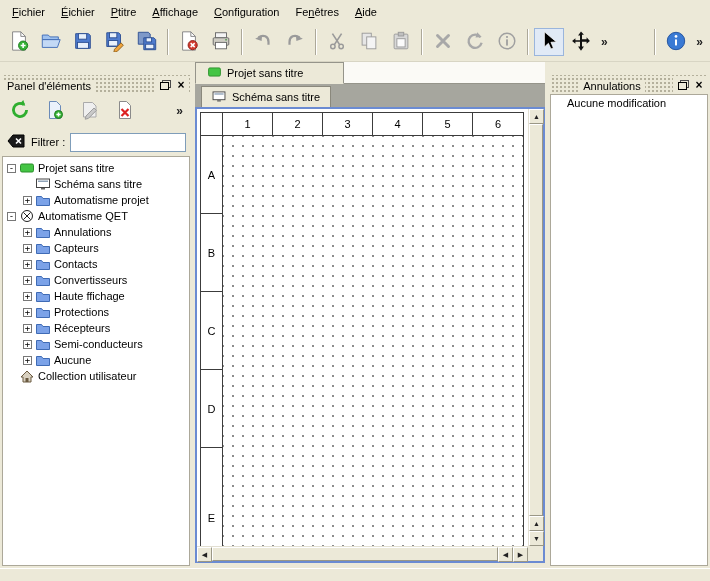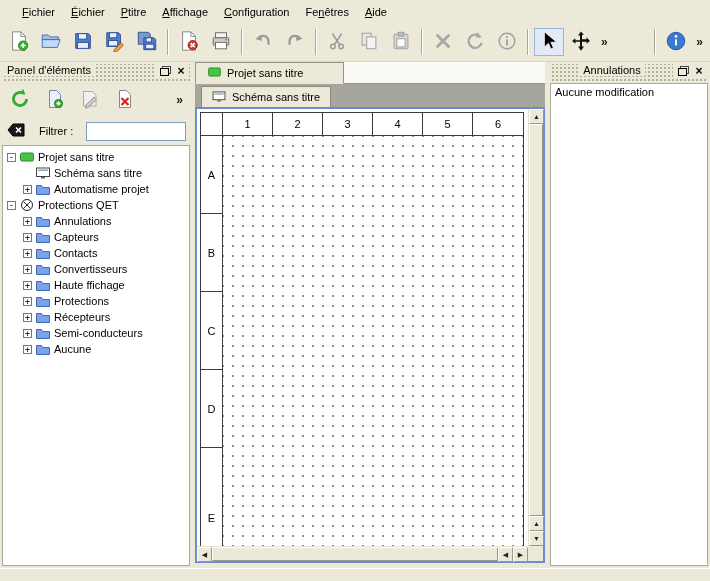--- a/index.html
+++ b/index.html
@@ -1,55 +1,55 @@
 <!DOCTYPE html>
 <html><head>
 <meta charset="utf-8">
 <style>
   *{box-sizing:border-box}
   html,body{margin:0;padding:0}
   body{font-family:"Liberation Sans",sans-serif;background:#ece9d8}
   .app{width:710px;height:581px;background:#ece9d8;display:flex;flex-direction:column;font-size:11px;color:#000;overflow:hidden;position:relative}
 
   
-  .menubar{display:flex;height:23px;padding-left:14px;align-items:center;flex:none}
+  .menubar{display:flex;height:23px;padding-left:4px;align-items:center;flex:none}
   .menu-item{padding:3px 8px;cursor:default;white-space:nowrap}
   .mn{text-decoration:underline}
 
   
   .toolbar{display:flex;align-items:center;height:39px;padding:0 4px;gap:2px;flex:none;border-bottom:1px solid #d8d5c4}
   .tbtn{width:30px;height:28px;display:flex;align-items:center;justify-content:center;border:1px solid transparent;background:transparent;padding:0}
   .tbtn.pressed{background:#e1eaf6;border:1px solid #9ab5dc}
   .tsep{width:2px;height:26px;border-left:1px solid #aca899;border-right:1px solid #fff;margin:0 3px}
   .chev{font-size:12px;color:#222;padding:0 3px;font-weight:bold}
   .tb-right{margin-left:auto;display:flex;align-items:center;gap:2px}
 
   
   .main{flex:1;display:flex;min-height:0}
 
   
   .dock{display:flex;flex-direction:column;min-height:0}
   .dock-left{width:192px;flex:none}
   .dock-right{width:162px;flex:none}
-  .dock-title{height:17px;flex:none;display:flex;align-items:flex-start;margin:2px 2px 1px;padding:0 1px;
+  .dock-title{height:17px;flex:none;display:flex;align-items:flex-end;margin:13px 2px 1px;padding:0 1px;
     background-image:radial-gradient(#b4b09c 1px,transparent 1.1px);background-size:4px 4px;background-position:1px 2px}
   .dock-title-label{background:#ece9d8;padding:0 4px;white-space:nowrap}
   .dock-right .dock-title-label{margin-left:auto}
   .dock-btns{margin-left:auto;display:flex;background:#ece9d8;padding-left:2px}
   .dock-btn{width:16px;height:14px;display:flex;align-items:center;justify-content:center;border:none;background:#ece9d8;padding:0}
   .float-glyph{position:relative;width:11px;height:10px;display:inline-block}
   .float-glyph::before{content:"";position:absolute;right:0;top:0;width:7px;height:6px;border:1px solid #4a4a4a}
   .float-glyph::after{content:"";position:absolute;left:0;bottom:0;width:7px;height:6px;border:1px solid #000;background:#ece9d8}
   .close-glyph{font-size:12px;line-height:10px;font-weight:bold}
 
   .dock-toolbar{display:flex;align-items:center;gap:7px;padding:4px 6px;height:36px;flex:none}
   .dbtn{width:28px;height:28px;display:flex;align-items:center;justify-content:center;border:1px solid transparent;background:transparent;padding:0}
   .dock-toolbar .chev{margin-left:auto}
 
-  .filter-row{display:flex;align-items:center;gap:13px;padding:2px 6px;height:26px;flex:none}
+  .filter-row{display:flex;align-items:center;gap:5px;padding:2px 6px;height:26px;flex:none}
   .filter-input{flex:1;height:19px;border:1px solid #7f9db9;background:#fff;font:inherit;padding:1px 3px;min-width:0}
 
   .tree{flex:1;margin:1px 2px 2px;background:#fff;border:1px solid #aca899;overflow:hidden;padding-top:3px;min-height:0}
   .trow{display:flex;align-items:center;height:16px;cursor:default;white-space:nowrap}
   .exp{width:9px;height:9px;flex:none;border:1px solid #787878;background:#fff;
     font:9px/7px "DejaVu Sans Mono",monospace;text-align:center;margin-right:4px}
   .exp:empty{visibility:hidden}
   .ticon{flex:none;margin-right:4px;display:flex;align-items:center}
   .depth0{padding-left:4px}
   .depth1{padding-left:20px}
@@ -76,21 +76,21 @@
 
   .vscroll{grid-area:1/2;display:flex;flex-direction:column;background:#f3f1e8;border-left:1px solid #e2dfd2}
   .hscroll{grid-area:2/1;display:flex;background:#f3f1e8;border-top:1px solid #e2dfd2}
   .corner{grid-area:2/2;background:#ece9d8}
   .sbtn{flex:none;width:15px;height:15px;background:#ece9d8;border:1px solid;border-color:#fff #9a9786 #9a9786 #fff;display:flex;align-items:center;justify-content:center;font-size:7px;color:#222;line-height:1;padding:0}
   .vthumb{flex:1;background:#ece9d8;border:1px solid;border-color:#fff #9a9786 #9a9786 #fff}
   .hthumb{flex:1;background:#ece9d8;border:1px solid;border-color:#fff #9a9786 #9a9786 #fff}
 
   
   .undo-list{flex:1;margin:1px 2px 2px;background:#fff;border:1px solid #aca899;overflow:hidden;min-height:0}
-  .undo-row{padding:2px 4px;white-space:nowrap}
+  .undo-row{padding:2px 16px;white-space:nowrap}
 
   .statusbar{height:13px;flex:none;border-top:1px solid #fff}
 </style>
 </head>
 <body>
 
 <div class="app">
 
   <div class="menubar">
     <div class="menu-item"><span></span><span class="mn">F</span><span>ichier</span></div>
@@ -318,21 +318,21 @@
           <span>Automatisme projet</span>
         </div>
         <div class="trow depth0">
           <span class="exp">-</span>
           <span class="ticon">
               <svg width="14" height="14" viewBox="0 0 14 14">
                 <circle cx="7" cy="7" r="5.5" fill="#fff" stroke="#222"></circle>
                 <path d="M3.5 3.5l7 7M10.5 3.5l-7 7" stroke="#222"></path>
               </svg>
             </span>
-          <span>Protections QET</span>
+          <span>Automatisme QET</span>
         </div>
         <div class="trow depth1">
           <span class="exp">+</span>
           <span class="ticon">
               <svg width="14" height="12" viewBox="0 0 14 12">
                 <path d="M0.5 2.5h5l1.5 2h6.5v7H0.5z" fill="#7ba2e8" stroke="#3f6bb5"></path>
               </svg>
             </span>
           <span>Annulations</span>
         </div>
@@ -400,20 +400,30 @@
           <span>Semi-conducteurs</span>
         </div>
         <div class="trow depth1">
           <span class="exp">+</span>
           <span class="ticon">
               <svg width="14" height="12" viewBox="0 0 14 12">
                 <path d="M0.5 2.5h5l1.5 2h6.5v7H0.5z" fill="#7ba2e8" stroke="#3f6bb5"></path>
               </svg>
             </span>
           <span>Aucune</span>
+        </div>
+        <div class="trow depth0">
+          <span class="exp"></span>
+          <span class="ticon">
+              <svg width="14" height="13" viewBox="0 0 14 13">
+                <path d="M7 1L1 7h2v5h8V7h2z" fill="#d8d0c0" stroke="#6a5a40"></path>
+                <rect x="5.5" y="8" width="3" height="4" fill="#6a5a40"></rect>
+              </svg>
+            </span>
+          <span>Collection utilisateur</span>
         </div>
       </div>
     </div>
 
     <div class="center">
       <div class="ptabs">
         <div class="ptab">
           <span><svg width="13" height="10" viewBox="0 0 14 11">
                 <rect x="0.5" y="1" width="13" height="9" rx="1.5" fill="#44c544" stroke="#2a8f2a"></rect>
               </svg></span>

